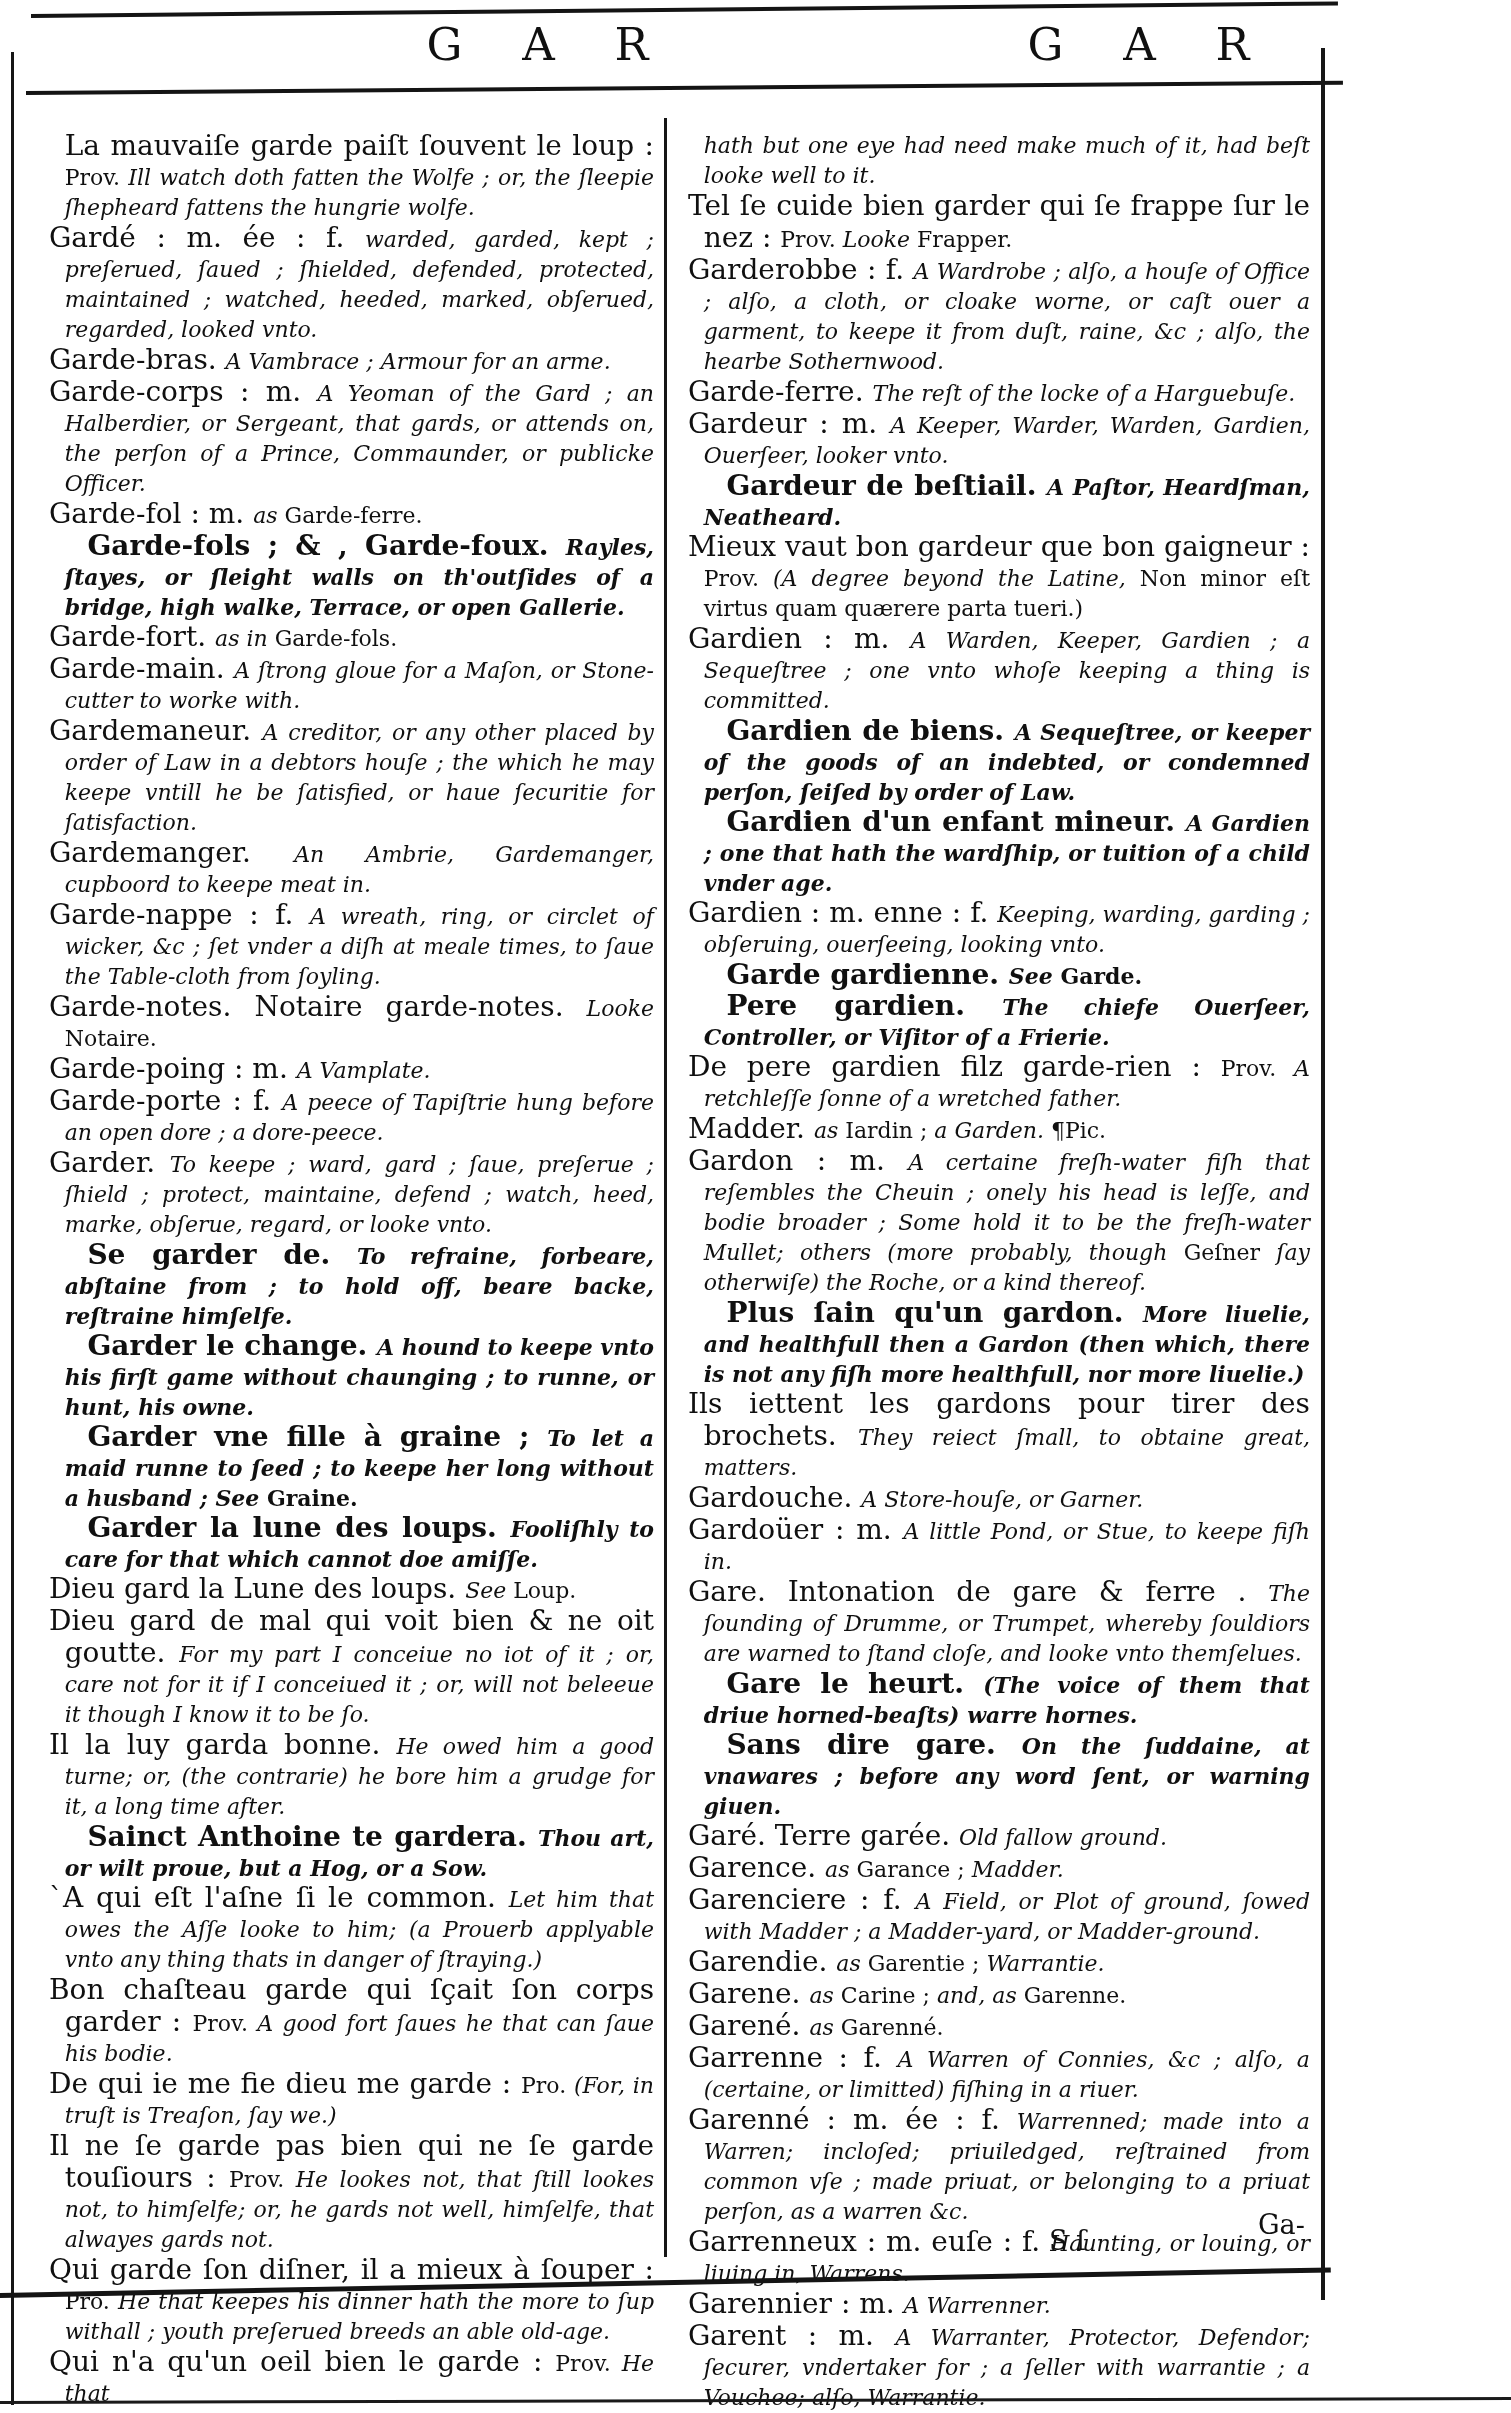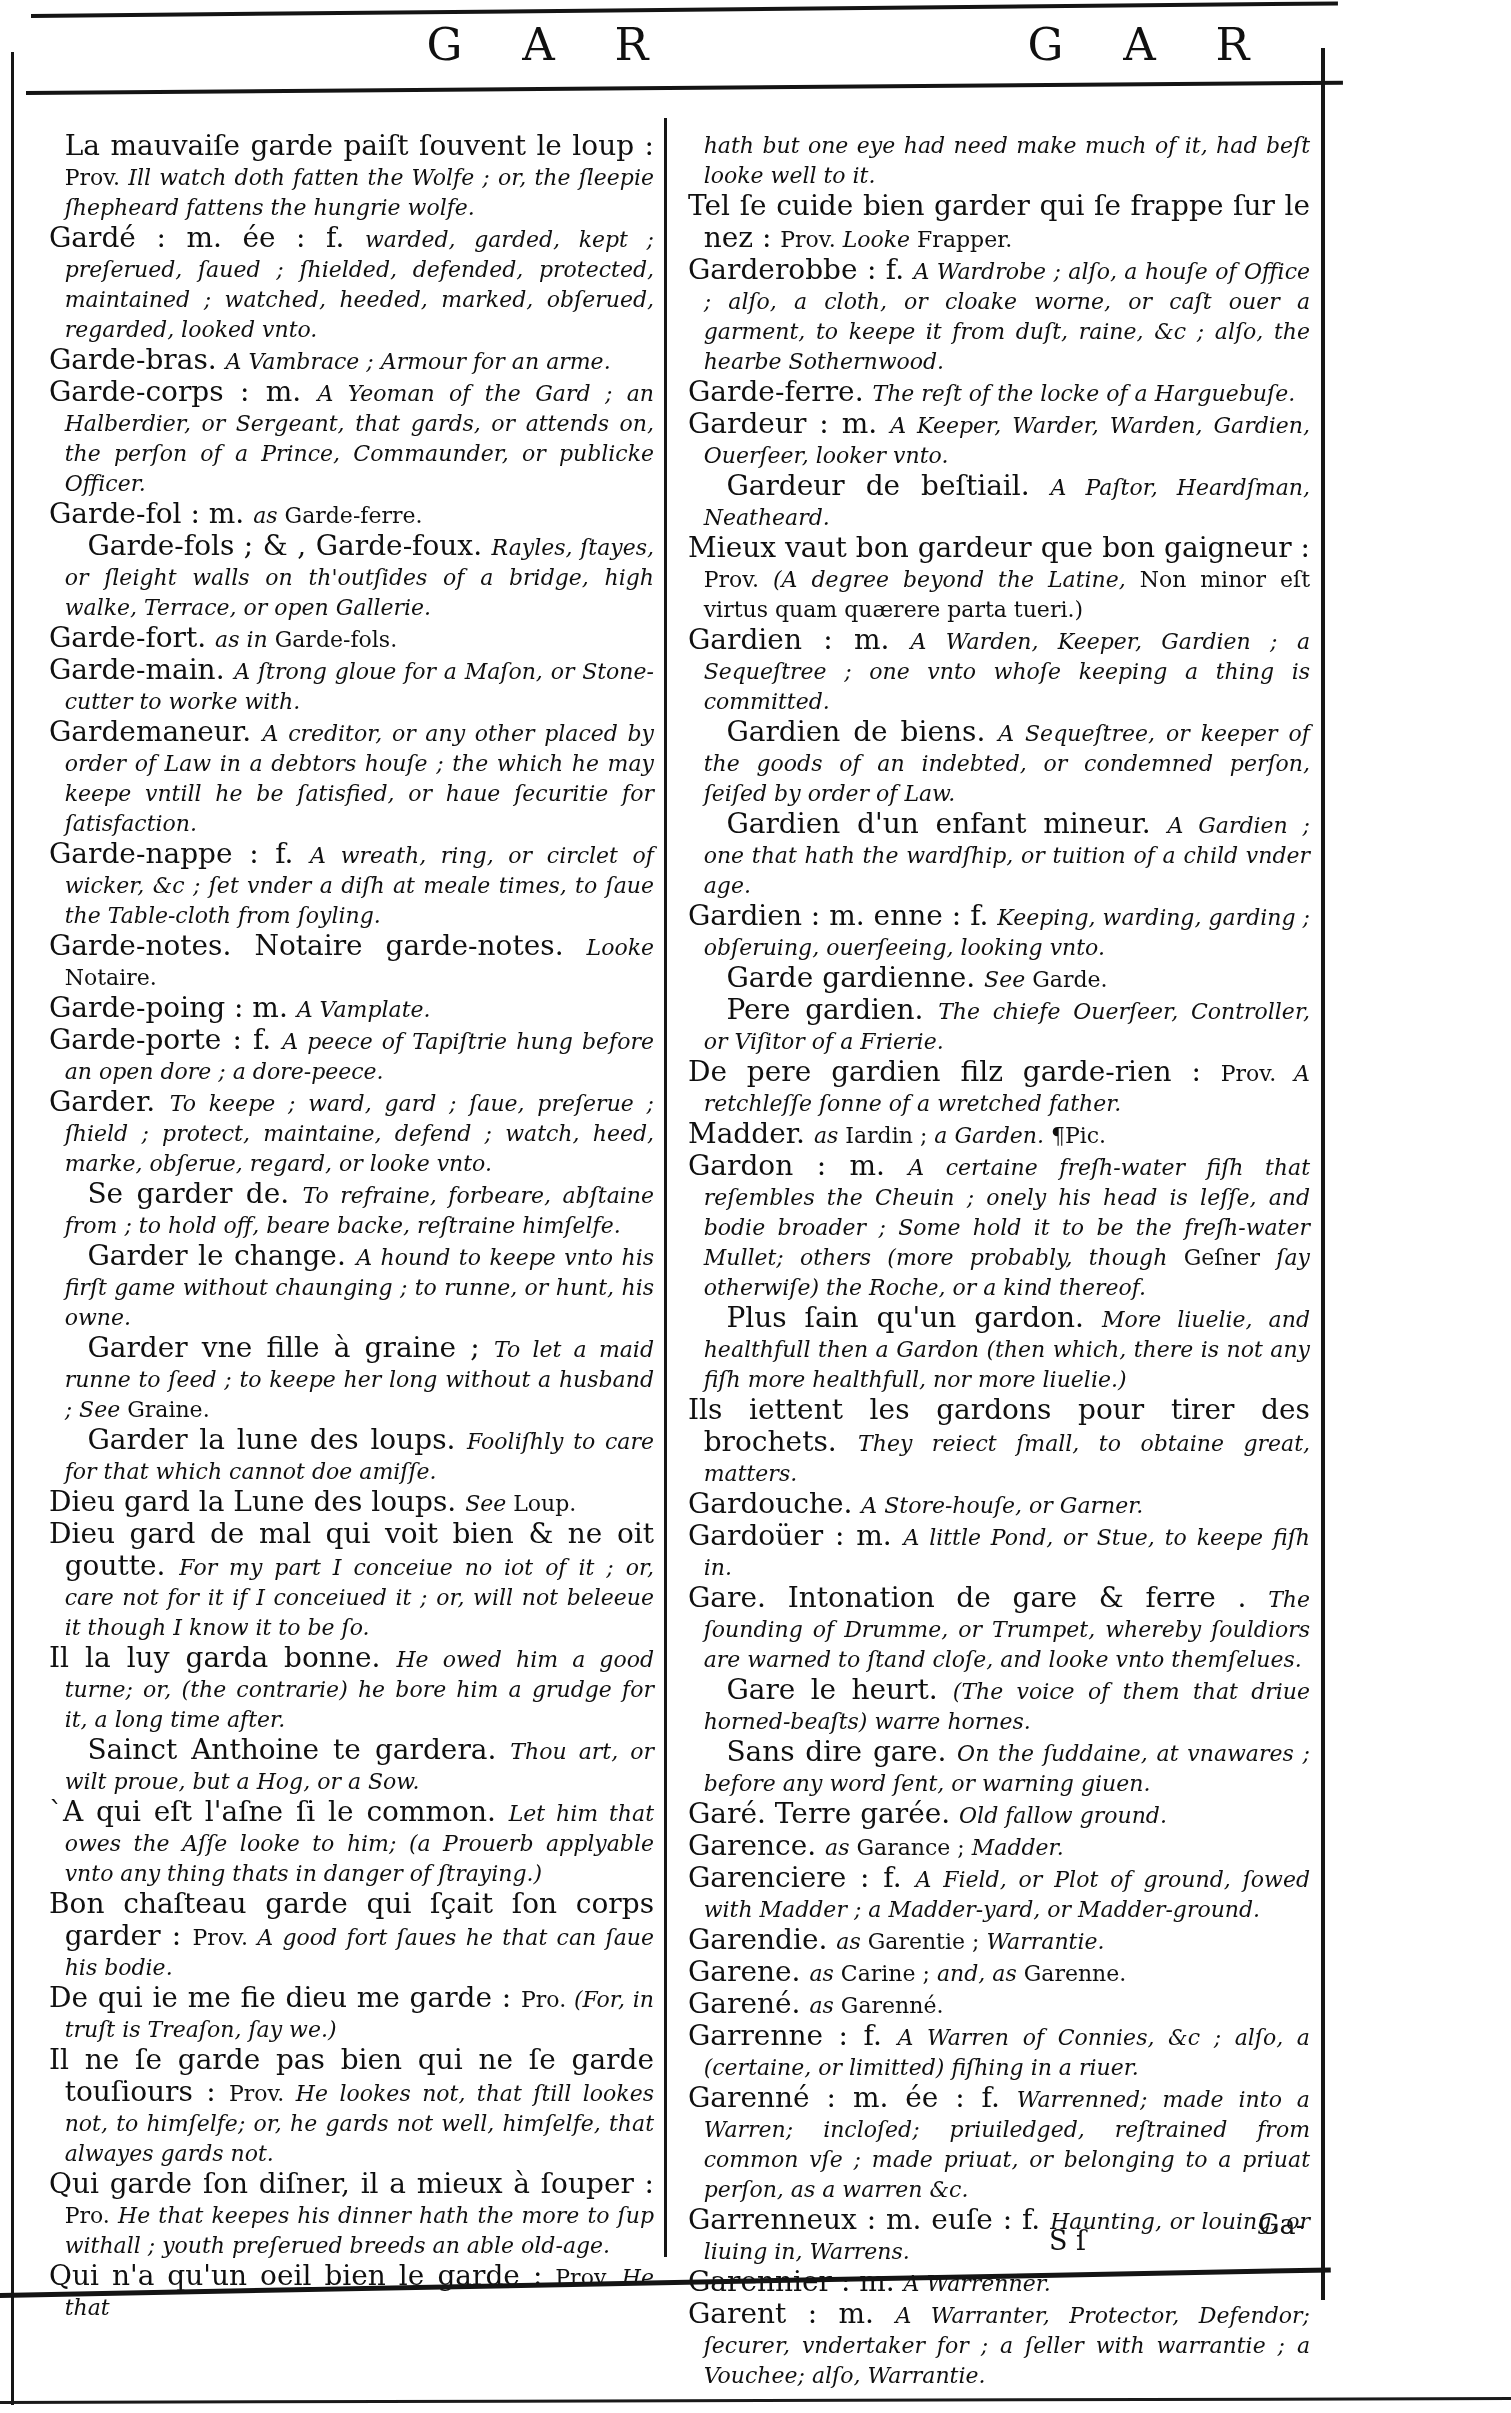--- a/index.html
+++ b/index.html
@@ -28,21 +28,21 @@
   #header-left  { left:26px;  width:645px; }
   #header-right { left:662px; width:610px; }
   .column {
     position:absolute; top:131px;
     font-size:22px; line-height:30px;
     text-align:justify;
   }
   #col-left  { left:49px;  width:605px; }
   #col-right { left:688px; width:622px; }
   p.entry { margin:0; padding-left:15.7px; text-indent:-15.7px; }
-  p.entry.sub  { text-indent:22.7px; }
+  p.entry.sub  { text-indent:22.7px;font-weight:bold; }
   p.entry.cont { text-indent:0; }
   .seg-h { font-size:28px; }
   .seg-r { font-size:22px; }
   .seg-i { font-style:italic; font-size:22px; }
   #footer-row { position:absolute; left:688px; top:2209px; width:622px; height:38px; font-size:27px; }
   #signature-mark { position:absolute; left:361px; top:16px; }
   #catchword      { position:absolute; right:5.2px;  top:0; }
 </style>
 </head>
 <body>
@@ -59,20 +59,21 @@
 <div class="column" id="col-left">
     <p class="entry cont"><span class="seg-h">La mauvaiſe garde paiſt ſouvent le loup : </span><span class="seg-r">Prov. </span><span class="seg-i">Ill watch doth fatten the Wolfe ; or, the ſleepie ſhepheard fattens the hungrie wolfe.</span></p>
     <p class="entry main"><span class="seg-h">Gardé : m. ée : f. </span><span class="seg-i">warded, garded, kept ; preſerued, ſaued ; ſhielded, defended, protected, maintained ; watched, heeded, marked, obſerued, regarded, looked vnto.</span></p>
     <p class="entry main"><span class="seg-h">Garde-bras. </span><span class="seg-i">A Vambrace ; Armour for an arme.</span></p>
     <p class="entry main"><span class="seg-h">Garde-corps : m. </span><span class="seg-i">A Yeoman of the Gard ; an Halberdier, or Sergeant, that gards, or attends on, the perſon of a Prince, Commaunder, or publicke Officer.</span></p>
     <p class="entry main"><span class="seg-h">Garde-fol : m. </span><span class="seg-i">as </span><span class="seg-r">Garde-ferre.</span></p>
     <p class="entry sub"><span class="seg-h">Garde-fols ; &amp; , Garde-foux. </span><span class="seg-i">Rayles, ſtayes, or ſleight walls on th'outſides of a bridge, high walke, Terrace, or open Gallerie.</span></p>
     <p class="entry main"><span class="seg-h">Garde-fort. </span><span class="seg-i">as in </span><span class="seg-r">Garde-fols.</span></p>
     <p class="entry main"><span class="seg-h">Garde-main. </span><span class="seg-i">A ſtrong gloue for a Maſon, or Stone-cutter to worke with.</span></p>
     <p class="entry main"><span class="seg-h">Gardemaneur. </span><span class="seg-i">A creditor, or any other placed by order of Law in a debtors houſe ; the which he may keepe vntill he be ſatisfied, or haue ſecuritie for ſatisfaction.</span></p>
+    <p class="entry main"><span class="seg-h">Gardemanger. </span><span class="seg-i">An Ambrie, Gardemanger, cupboord to keepe meat in.</span></p>
     <p class="entry main"><span class="seg-h">Garde-nappe : f. </span><span class="seg-i">A wreath, ring, or circlet of wicker, &amp;c ; ſet vnder a diſh at meale times, to ſaue the Table-cloth from ſoyling.</span></p>
     <p class="entry main"><span class="seg-h">Garde-notes. Notaire garde-notes. </span><span class="seg-i">Looke </span><span class="seg-r">Notaire.</span></p>
     <p class="entry main"><span class="seg-h">Garde-poing : m. </span><span class="seg-i">A Vamplate.</span></p>
     <p class="entry main"><span class="seg-h">Garde-porte : f. </span><span class="seg-i">A peece of Tapiſtrie hung before an open dore ; a dore-peece.</span></p>
     <p class="entry main"><span class="seg-h">Garder. </span><span class="seg-i">To keepe ; ward, gard ; ſaue, preſerue ; ſhield ; protect, maintaine, defend ; watch, heed, marke, obſerue, regard, or looke vnto.</span></p>
     <p class="entry sub"><span class="seg-h">Se garder de. </span><span class="seg-i">To refraine, forbeare, abſtaine from ; to hold off, beare backe, reſtraine himſelfe.</span></p>
     <p class="entry sub"><span class="seg-h">Garder le change. </span><span class="seg-i">A hound to keepe vnto his firſt game without chaunging ; to runne, or hunt, his owne.</span></p>
     <p class="entry sub"><span class="seg-h">Garder vne fille à graine ; </span><span class="seg-i">To let a maid runne to ſeed ; to keepe her long without a husband ; See </span><span class="seg-r">Graine.</span></p>
     <p class="entry sub"><span class="seg-h">Garder la lune des loups. </span><span class="seg-i">Fooliſhly to care for that which cannot doe amiſſe.</span></p>
     <p class="entry main"><span class="seg-h">Dieu gard la Lune des loups. </span><span class="seg-i">See </span><span class="seg-r">Loup.</span></p>

